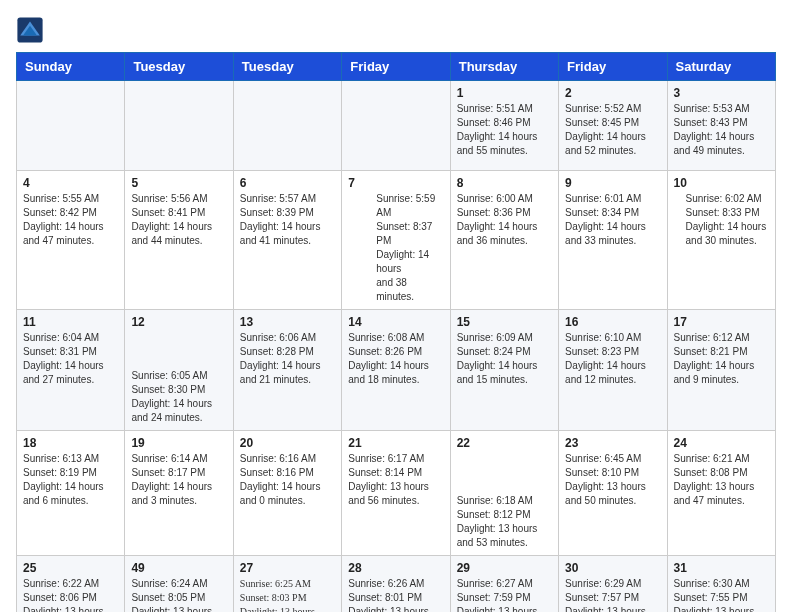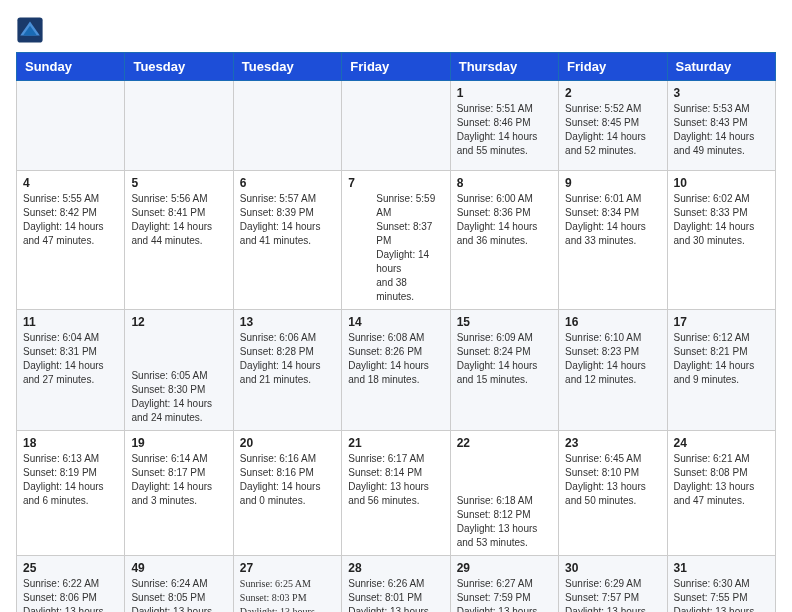--- a/index.html
+++ b/index.html
@@ -193,21 +193,21 @@
         </td>
         <td>
           <span class="day-number">9</span>
           <div class="day-info" style="white-space: pre-line;">Sunrise: 6:01 AM
 Sunset: 8:34 PM
 Daylight: 14 hours
 and 33 minutes.</div>
         </td>
         <td>
           <span class="day-number">10</span>
-          <div class="day-info" style="white-space: pre-line;">Sunrise: 6:02 AM
+          <div class="day-info" style="white-space: pre-line; margin-left: 12px;">Sunrise: 6:02 AM
 Sunset: 8:33 PM
 Daylight: 14 hours
 and 30 minutes.</div>
         </td>
       </tr>
       <tr>
         <td>
           <span class="day-number">11</span>
           <div class="day-info" style="white-space: pre-line;">Sunrise: 6:04 AM
 Sunset: 8:31 PM

